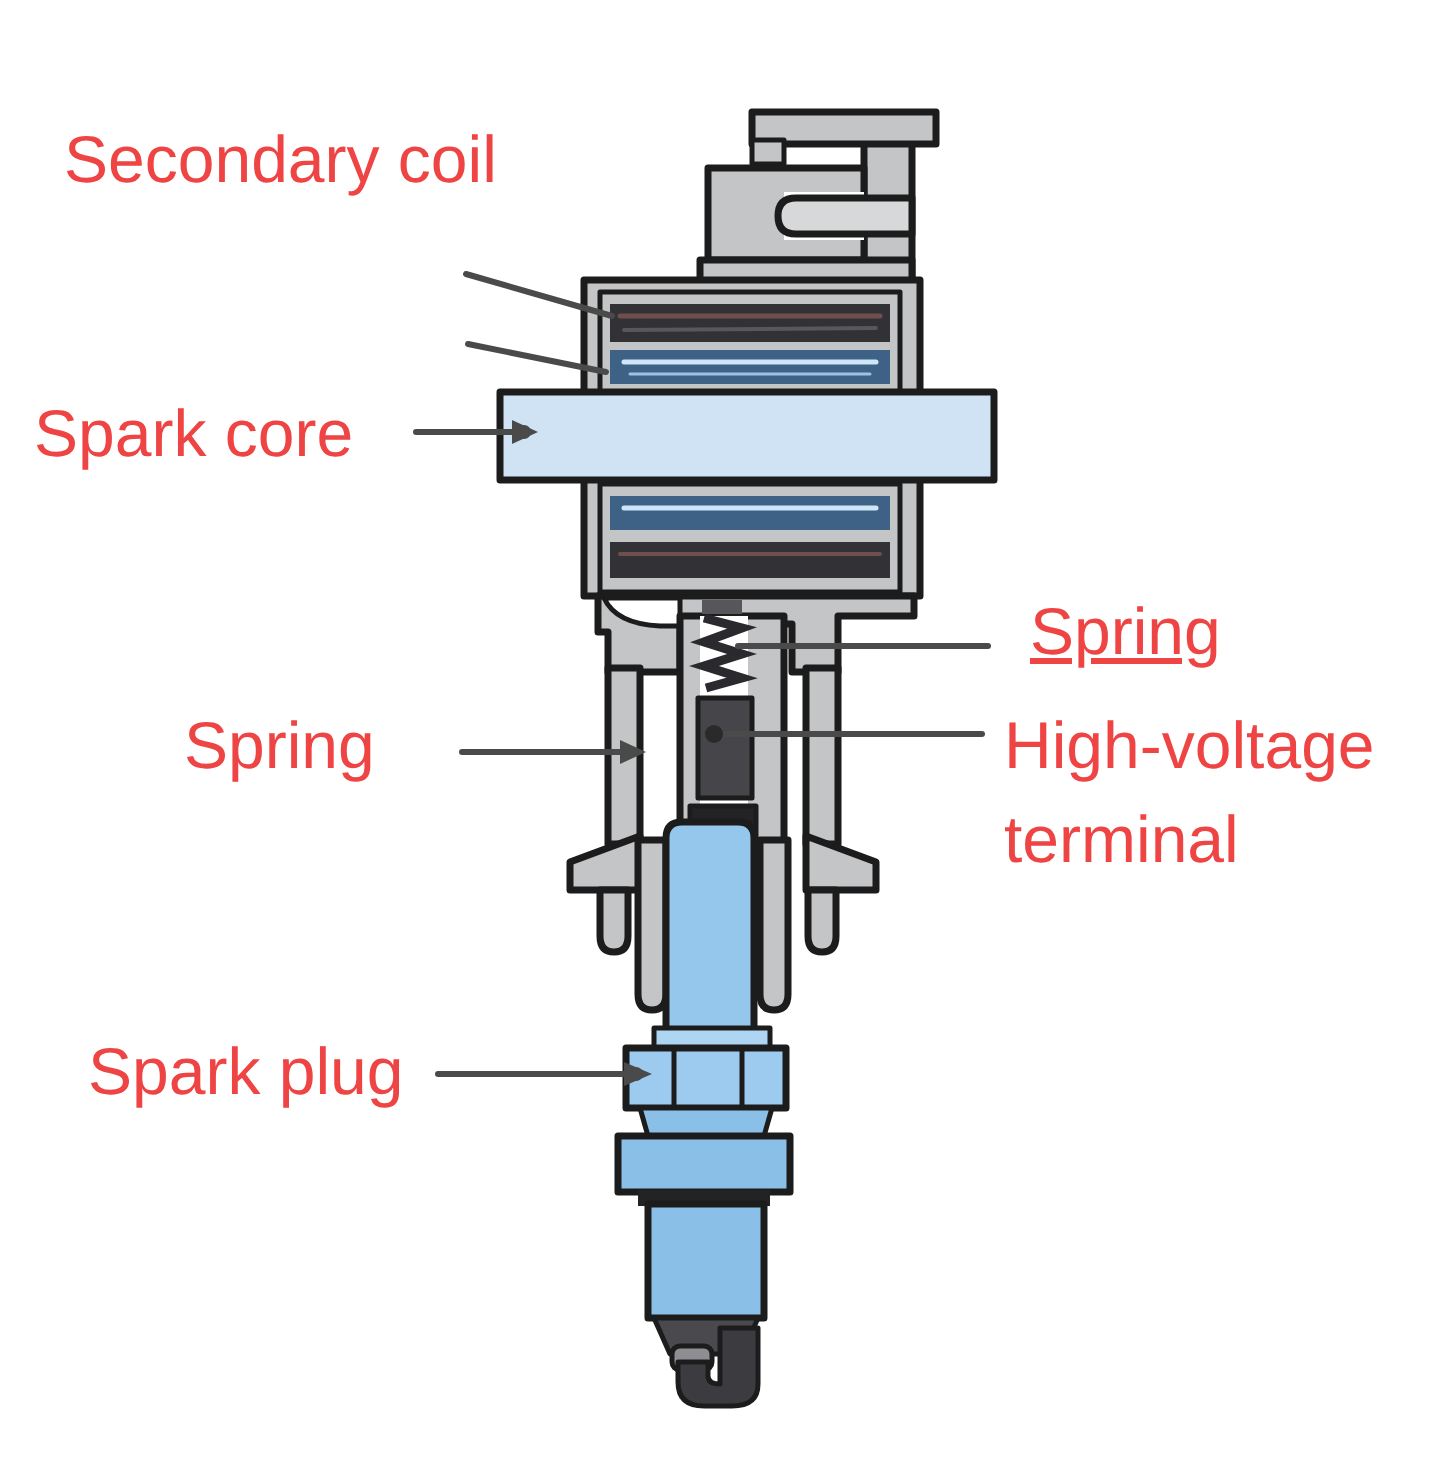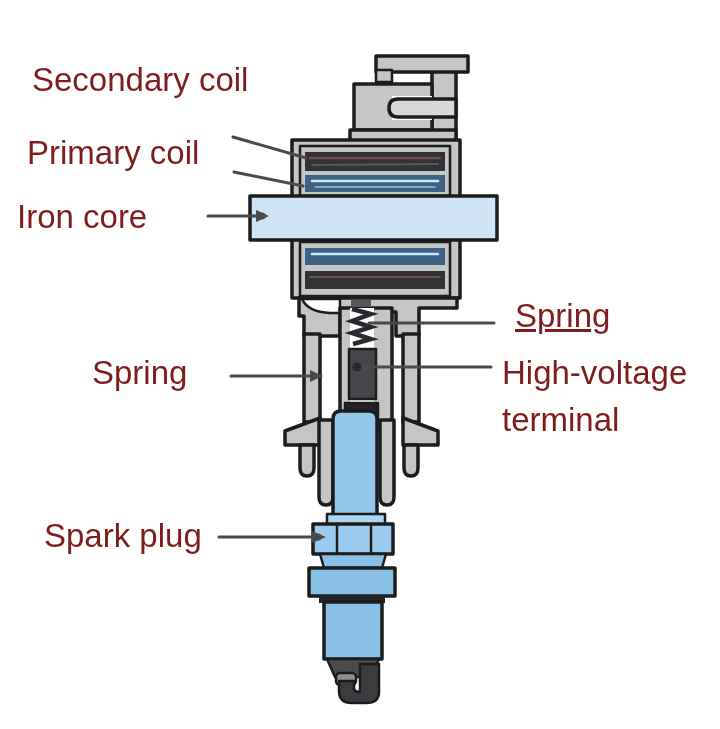--- a/index.html
+++ b/index.html
@@ -4,21 +4,21 @@
 <style>
   html,body{margin:0;padding:0;background:#ffffff;}
   .stage{position:relative;width:720px;height:729px;background:#ffffff;overflow:hidden;
          font-family:"Liberation Sans",sans-serif;}
   .stage svg{position:absolute;left:0;top:0;}
   .ol  {stroke:#1c1c1c;stroke-width:3.5;stroke-linejoin:round;}
   .ol2 {stroke:#1c1c1c;stroke-width:2.5;stroke-linejoin:round;}
   .noline{stroke:none;}
   .lead{fill:none;stroke-width:3;stroke-linecap:round;}
   .streak{fill:none;stroke-linecap:round;}
-  .label{position:absolute;font-size:33px;line-height:40px;color:#7f1d1d;
+  .label{position:absolute;font-size:33px;line-height:40px;color:#ef4444;
          white-space:nowrap;letter-spacing:0px;}
   .label.wrap{white-space:normal;width:235px;line-height:47px;}
   .lbl-secondary{left:32px;top:60px;}
   .lbl-primary  {left:27px;top:133px;}
   .lbl-ironcore {left:17px;top:197px;}
   .lbl-spring   {left:515px;top:296px;text-decoration:underline;}
   .lbl-casing   {left:92px;top:353px;}
   .lbl-hv       {left:502px;top:349px;}
   .lbl-plug     {left:44px;top:516px;text-align:center;}
 </style>
@@ -111,19 +111,18 @@
       <line x1="357" y1="367" x2="491" y2="367" class="lead" stroke="#4a4a4a"></line>
       <circle cx="357" cy="367" r="4.5" fill="#2a2a2a"></circle>
 
       <line x1="219" y1="537" x2="313" y2="537" class="lead" stroke="#4a4a4a"></line>
       <polygon points="312,531 326,537 312,543" fill="#4a4a4a"></polygon>
       <circle cx="318" cy="537" r="3.5" fill="#4a4a4a"></circle>
     </g>
   </svg>
 
   <div class="label lbl-secondary">Secondary coil</div>
-  <div class="label lbl-primary">Primary coil</div>
-  <div class="label lbl-ironcore">Iron core</div>
+  <div class="label lbl-ironcore">Spark core</div>
   <div class="label lbl-spring">Spring</div>
   <div class="label lbl-casing">Spring</div>
   <div class="label wrap lbl-hv">High-voltage terminal</div>
   <div class="label lbl-plug">Spark plug</div>
 </div>
 
 </body></html>

